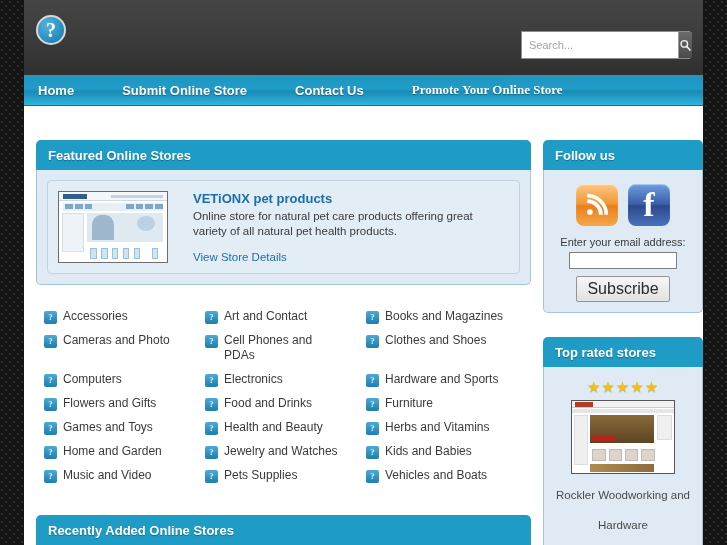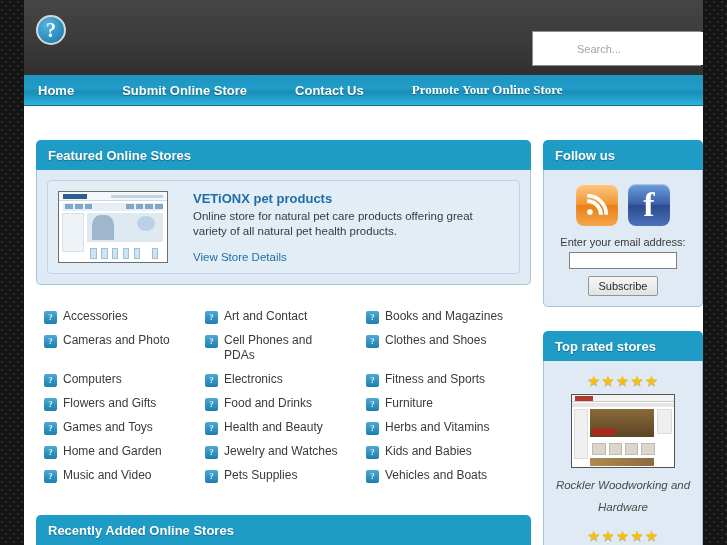--- a/index.html
+++ b/index.html
@@ -72,26 +72,25 @@
     color: #2f9fd0;
     text-shadow: -1px 0 0 #e0e0e0, 1px 0 0 #e0e0e0, 0 -1px 0 #e0e0e0, 0 1px 0 #e0e0e0;
     text-align: right;
     margin-top: -2px;
     letter-spacing: 0.4px;
   }
 
   
   #search-box {
     position: absolute;
-    right: 2px; top: 31px;
+    right: 13px; top: 31px;
     display: flex;
-    width: 169px; height: 35px;
+    width: 169px; height: 28px;
     border: 1px solid #8d8d8d;
     background: #ffffff;
-    padding-left: 37px;
   }
   #search-input {
     flex: 1 1 auto;
     border: none;
     outline: none;
     padding: 0 7px;
     font-size: 11px;
     color: #555;
     font-family: "Liberation Sans", sans-serif;
     background: #fff;
@@ -265,21 +264,21 @@
     height: 17px;
     border: 1px solid #7f7f7f;
     background: #ffffff;
     font-size: 11px;
     padding: 0 3px;
     font-family: "Liberation Sans", sans-serif;
   }
   .subscribe-btn {
     display: block;
     margin: 0 auto;
-    font-size: 11px;
+    font-size: 16px;
     padding: 3px 10px;
     border: 1px solid #949494;
     border-radius: 2px;
     background: linear-gradient(to bottom, #f6f6f6 0%, #e2e2e2 100%);
     color: #2a2a2a;
     cursor: pointer;
     font-family: "Liberation Sans", sans-serif;
   }
 
   
@@ -290,23 +289,22 @@
     width: 104px; height: 74px;
     margin: 5px auto 6px auto;
     border: 1px solid #555;
     background: #fff;
     overflow: hidden;
     position: relative;
   }
   .rated-name {
     font-size: 11.5px;
     color: #4a4a4a;
-    line-height: 22px;
-    cursor: pointer;
-    font-style: italic;
+    line-height: 30px;
+    cursor: pointer;
   }
 
   
   .mock { position: absolute; inset: 0; background: #ffffff; }
   .mock .bar  { position: absolute; }
 
   
   .m-v .topbar { left:0; top:0; right:0; height:13%; background:#f4f7fa; border-bottom:1px solid #cfd9e2; }
   .m-v .logo   { left:4%; top:3%; width:22%; height:7%; background:#2f5f8f; }
   .m-v .navi   { left:48%; top:4%; width:48%; height:4%; background:#c6d3de; }
@@ -444,21 +442,21 @@
         <div class="cat">
           <span class="cat-icon">?</span>
           <span class="cat-label">Computers</span>
         </div>
         <div class="cat">
           <span class="cat-icon">?</span>
           <span class="cat-label">Electronics</span>
         </div>
         <div class="cat">
           <span class="cat-icon">?</span>
-          <span class="cat-label">Fitness and Sports</span>
+          <span class="cat-label">Hardware and Sports</span>
         </div>
 
         <div class="cat">
           <span class="cat-icon">?</span>
           <span class="cat-label">Flowers and Gifts</span>
         </div>
         <div class="cat">
           <span class="cat-icon">?</span>
           <span class="cat-label">Food and Drinks</span>
         </div>

